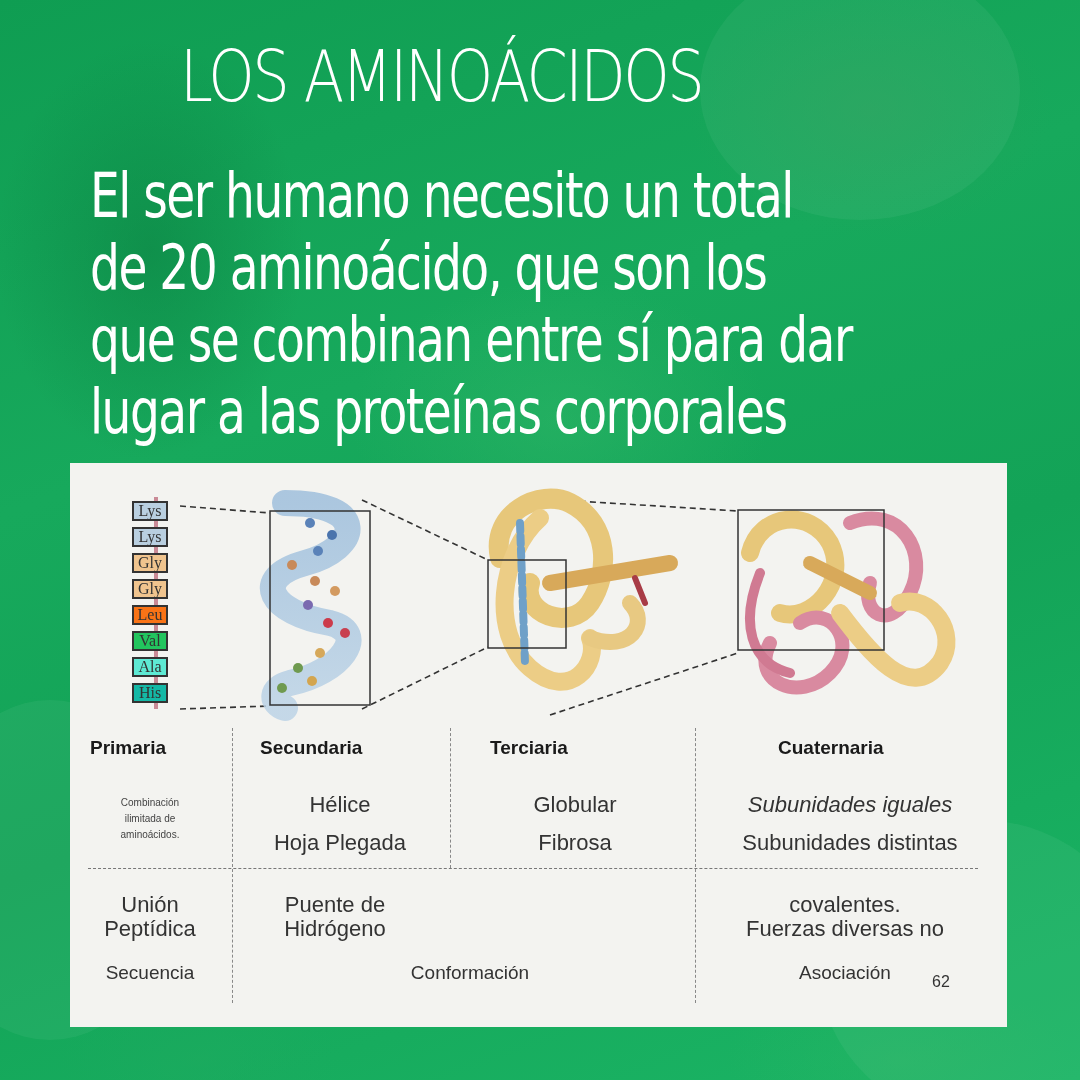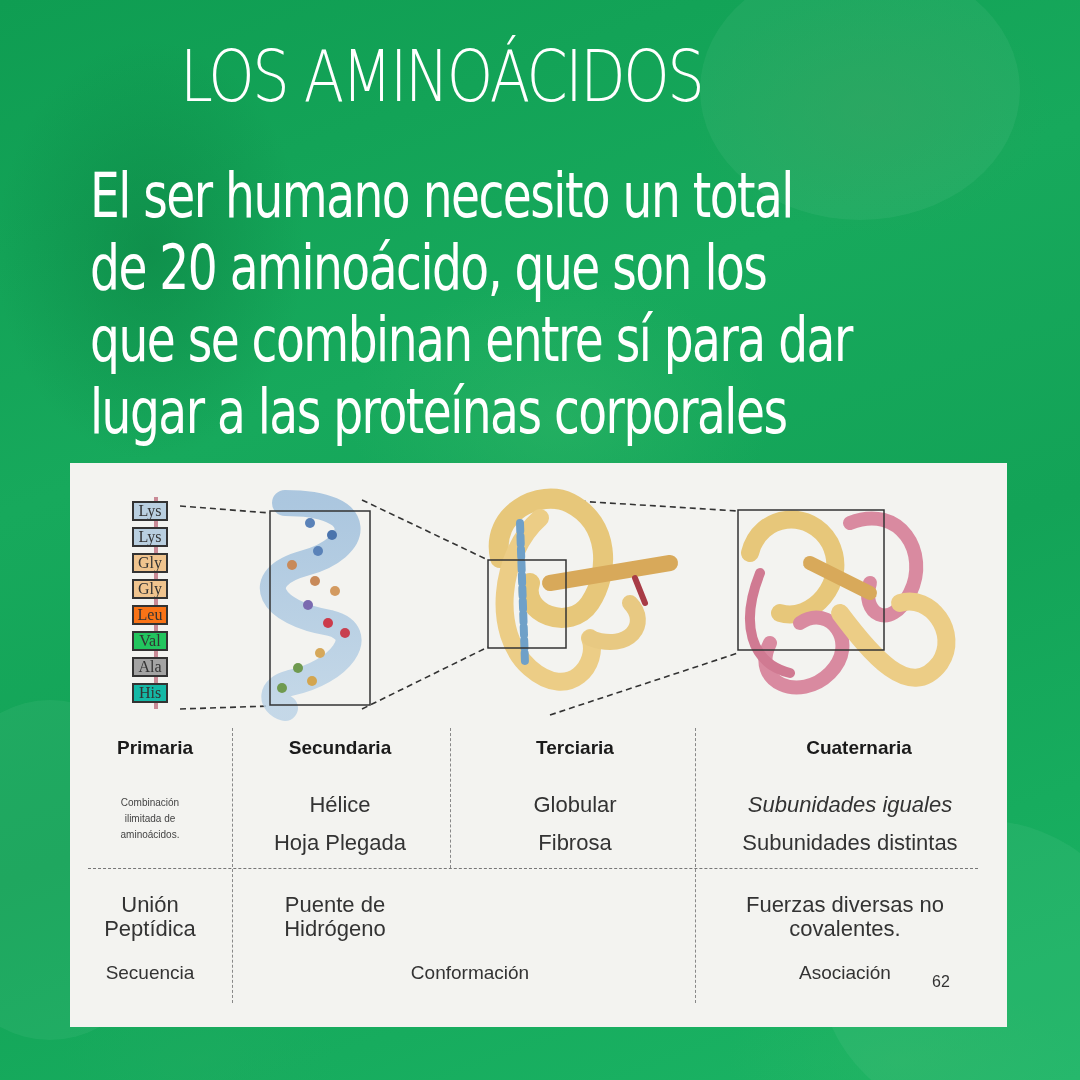--- a/index.html
+++ b/index.html
@@ -83,21 +83,21 @@
       line-height: 16px;
     }
     svg.overlay { position: absolute; left: 0; top: 0; }
 
     .col-head {
       position: absolute;
       top: 274px;
       font-weight: bold;
       font-size: 19px;
       color: #1a1a1a;
-      text-align: center;
+      text-align: left;
     }
     .cell {
       position: absolute;
       text-align: center;
       color: #333;
       font-size: 22px;
       line-height: 24px;
     }
     .cell.small { font-size: 10px; line-height: 16px; color: #444; }
     .vline {
@@ -196,33 +196,33 @@
   </svg>
 
   <div class="chain">
     <div class="backbone"></div>
     <div class="aa" style="background:#b9cfe0;">Lys</div>
     <div class="aa" style="background:#b9cfe0;">Lys</div>
     <div class="aa" style="background:#f0c48e;">Gly</div>
     <div class="aa" style="background:#f0c48e;">Gly</div>
     <div class="aa" style="background:#f97316;">Leu</div>
     <div class="aa" style="background:#22c55e;">Val</div>
-    <div class="aa" style="background:#a3a3a3;">Ala</div>
+    <div class="aa" style="background:#5eead4;">Ala</div>
     <div class="aa" style="background:#14b8a6;">His</div>
   </div>
 
   <div class="vline" style="left:162px;top:265px;height:275px;"></div>
   <div class="vline" style="left:380px;top:265px;height:140px;"></div>
   <div class="vline" style="left:625px;top:265px;height:275px;"></div>
   <div class="hline" style="left:18px;top:405px;width:890px;"></div>
 
   <div class="col-head" style="left:20px;width:130px;">Primaria</div>
   <div class="col-head" style="left:190px;width:160px;">Secundaria</div>
   <div class="col-head" style="left:420px;width:170px;">Terciaria</div>
-  <div class="col-head" style="left:689px;width:200px;">Cuaternaria</div>
+  <div class="col-head" style="left:708px;width:200px;">Cuaternaria</div>
 
   <div class="cell small" style="left:15px;top:332px;width:130px;">
     <div>Combinación</div>
     <div>ilimitada de</div>
     <div>aminoácidos.</div>
   </div>
   <div class="cell" style="left:175px;top:330px;width:190px;">Hélice</div>
   <div class="cell" style="left:175px;top:368px;width:190px;">Hoja Plegada</div>
   <div class="cell" style="left:420px;top:330px;width:170px;">Globular</div>
   <div class="cell" style="left:420px;top:368px;width:170px;">Fibrosa</div>
@@ -231,22 +231,22 @@
 
   <div class="cell" style="left:15px;top:430px;width:130px;">
     <div>Unión</div>
     <div>Peptídica</div>
   </div>
   <div class="cell" style="left:185px;top:430px;width:160px;">
     <div>Puente de</div>
     <div>Hidrógeno</div>
   </div>
   <div class="cell" style="left:660px;top:430px;width:230px;">
+    <div>covalentes.</div>
     <div>Fuerzas diversas no</div>
-    <div>covalentes.</div>
   </div>
 
   <div class="cell" style="left:15px;top:498px;width:130px;font-size:19px;">Secuencia</div>
   <div class="cell" style="left:300px;top:498px;width:200px;font-size:19px;">Conformación</div>
   <div class="cell" style="left:700px;top:498px;width:150px;font-size:19px;">Asociación</div>
 
   <div class="page-num">62</div>
 </div>
 
 </body></html>

